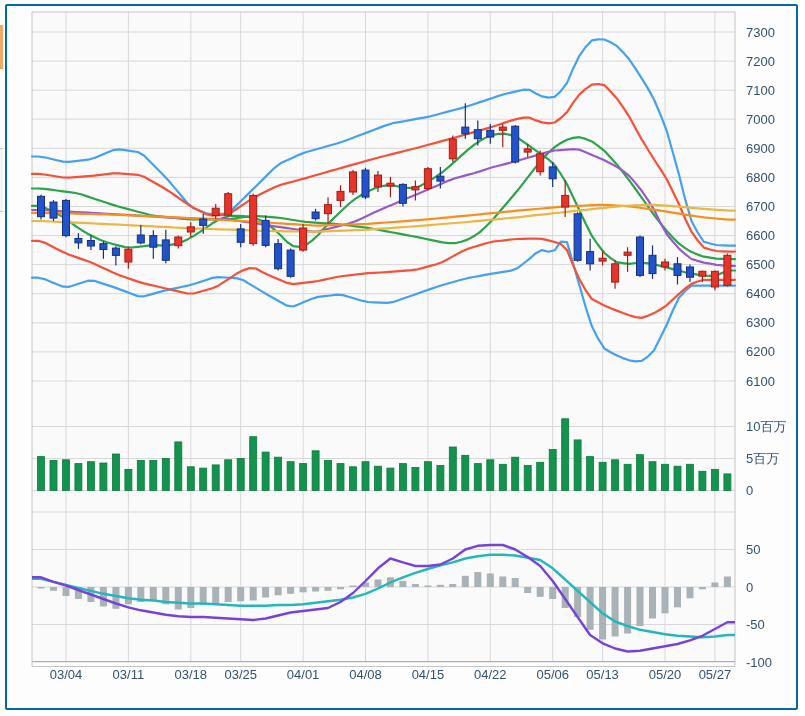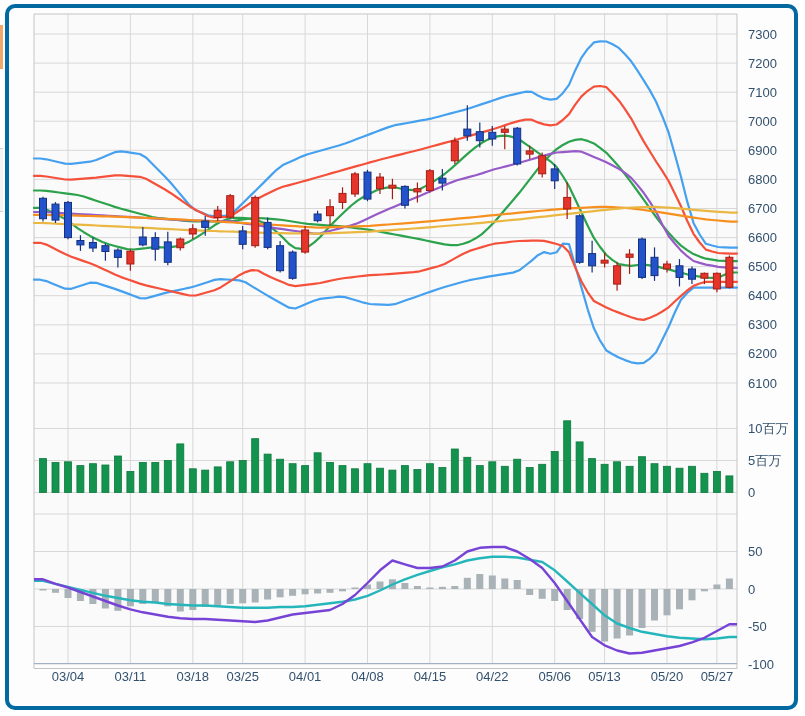--- a/index.html
+++ b/index.html
@@ -1,19 +1,19 @@
 <!DOCTYPE html>
 <html><head>
 <meta charset="utf-8">
 <style>
   html,body{margin:0;padding:0;background:#ffffff;width:805px;height:716px;overflow:hidden;
     font-family:"Liberation Sans",sans-serif;}
   .stage{position:relative;width:805px;height:716px;background:#ffffff;}
   .chart-card{position:absolute;left:5px;top:4px;width:793px;height:706px;background:#fdfdfd;
-    border:4px solid #0369a1;border-radius:10px;box-sizing:border-box;}
+    border:2px solid #0369a1;border-radius:2px;box-sizing:border-box;}
   svg{position:absolute;left:0;top:0;}
   .edge-sliver-a{position:absolute;left:0;top:25px;width:3px;height:44px;background:#f2a968;}
   .edge-sliver-b{position:absolute;left:0;top:148px;width:3px;height:62px;background:#f4f4f4;border-top:1px solid #cfcfcf;border-bottom:1px solid #cfcfcf;}
   text{font-family:"Liberation Sans",sans-serif;}
 </style>
 </head>
 <body>
 
 <div class="stage">
   <div class="edge-sliver-a"></div>

